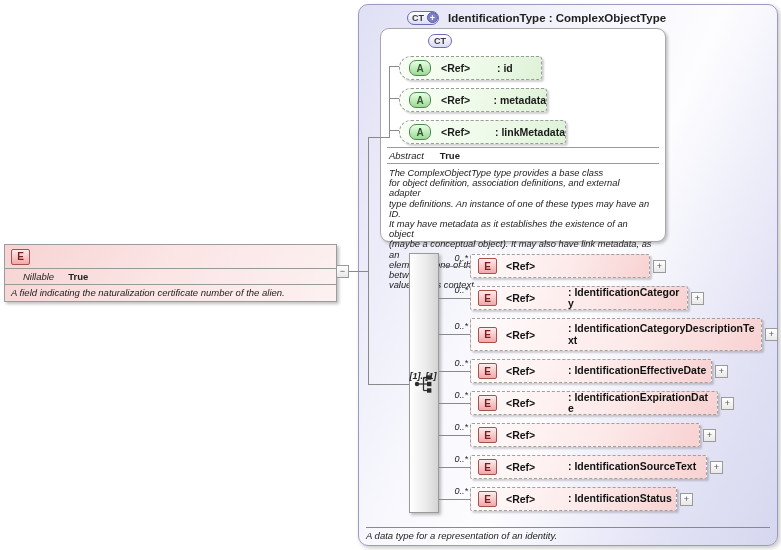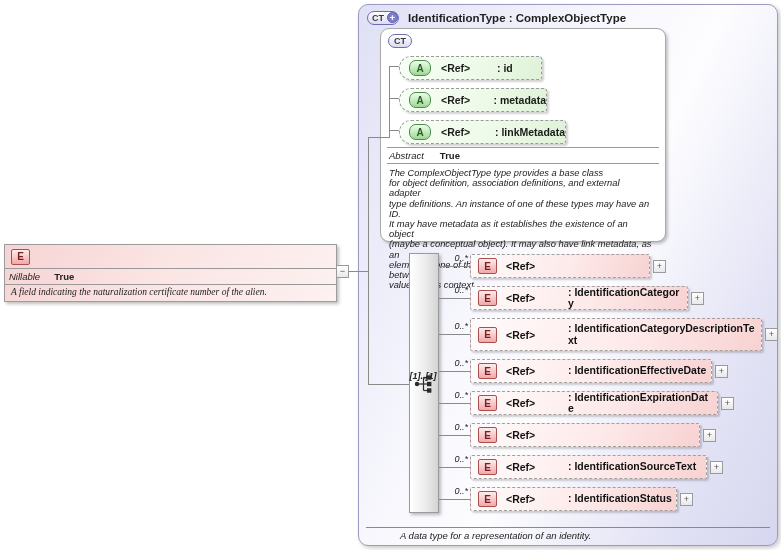--- a/index.html
+++ b/index.html
@@ -13,43 +13,43 @@
 
   
   .lbox{
     position:absolute;left:4px;top:244px;width:333px;height:58px;
     background:linear-gradient(125deg,#f7d3d3 0%,#fbe4e4 45%,#fdf1f1 100%);
     border:1px solid #9c9c9c;box-shadow:2px 2px 3px rgba(0,0,0,.25);
     box-sizing:border-box;
   }
   .lbox-header{display:flex;align-items:center;gap:8px;height:23px;padding:0 6px;border-bottom:1px solid #999;}
   .lbox-title{font-size:10px;font-weight:bold;color:#2b2b2b;white-space:nowrap;}
-  .lbox-mid{display:flex;align-items:center;gap:14px;height:15px;padding:0 4px;border-bottom:1px solid #999;font-size:9.5px;}
-  .lbox-desc{padding:2px 6px;font-size:9.5px;font-style:italic;color:#222;font-family:Liberation Serif, serif;}
+  .lbox-mid{display:flex;align-items:center;gap:14px;height:15px;padding:0 18px;border-bottom:1px solid #999;font-size:9.5px;}
+  .lbox-desc{padding:2px 6px;font-size:9.5px;font-style:italic;color:#222;}
   .it{font-style:italic;}
   .bd{font-weight:bold;}
 
   
   .e-icon{
     display:inline-flex;align-items:center;justify-content:center;flex:0 0 auto;
     width:17px;height:14px;border:1px solid #a85050;border-radius:2px;
     background:linear-gradient(#fdecec,#f2a8a8);
     font-size:10px;font-weight:bold;color:#7a1f1f;
   }
   .a-icon{
     display:inline-flex;align-items:center;justify-content:center;flex:0 0 auto;
     width:20px;height:14px;border:1px solid #4e8a4e;border-radius:7px;
     background:linear-gradient(#eaffe8,#9ed894);
     font-size:10px;font-weight:bold;color:#2a5c2a;
   }
   .ct-pill{
     position:relative;display:inline-flex;align-items:center;flex:0 0 auto;
     height:14px;border:1.3px solid #6b6bb8;border-radius:7px;
     background:linear-gradient(#ffffff,#dcdcf2);
-    font-size:9px;font-weight:bold;color:#3a3a3a;box-sizing:border-box;
+    font-size:9px;font-weight:bold;color:#3a3a3a;box-sizing:border-box;margin-left:40px;
   }
   .ct-pill.plain{width:24px;justify-content:center;}
   .ct-pill.withplus{width:32px;padding-left:4px;}
   .plus-circle{
     position:absolute;right:0px;top:0px;width:11px;height:11px;border-radius:50%;
     background:#8080c8;border:1px solid #5a5aa8;color:#fff;font-size:9px;line-height:10px;
     text-align:center;font-weight:bold;box-sizing:border-box;
   }
 
   
@@ -61,21 +61,21 @@
 
   
   .mainbox{
     position:absolute;left:358px;top:4px;width:420px;height:542px;box-sizing:border-box;
     border:1px solid #9a9ac2;border-radius:10px;
     background:linear-gradient(115deg,#e0e0f5 0%,#f7f7fd 38%,#fdfdff 55%,#e4e4f6 80%,#d6d6ef 100%);
     box-shadow:2px 2px 4px rgba(0,0,0,.22);
   }
   .mainbox-header{display:flex;align-items:center;gap:9px;padding:6px 8px 0 8px;}
   .mainbox-title{font-size:11.5px;font-weight:bold;color:#1f1f1f;}
-  .main-footer-text{position:absolute;left:366px;top:530px;font-size:9.5px;font-style:italic;color:#222;margin-left:34px;}
+  .main-footer-text{position:absolute;left:366px;top:530px;font-size:9.5px;font-style:italic;color:#222;}
 
   
   .innerbox{
     position:absolute;left:380px;top:28px;width:286px;height:214px;box-sizing:border-box;
     background:#fff;border:1px solid #a8a8a8;border-radius:9px;
     box-shadow:2px 2px 3px rgba(0,0,0,.22);
   }
   .innerbox-header{display:flex;align-items:center;gap:8px;padding:5px 7px 0 7px;}
   .innerbox-title{font-size:11px;font-weight:bold;color:#222;}
   .attr-box{

